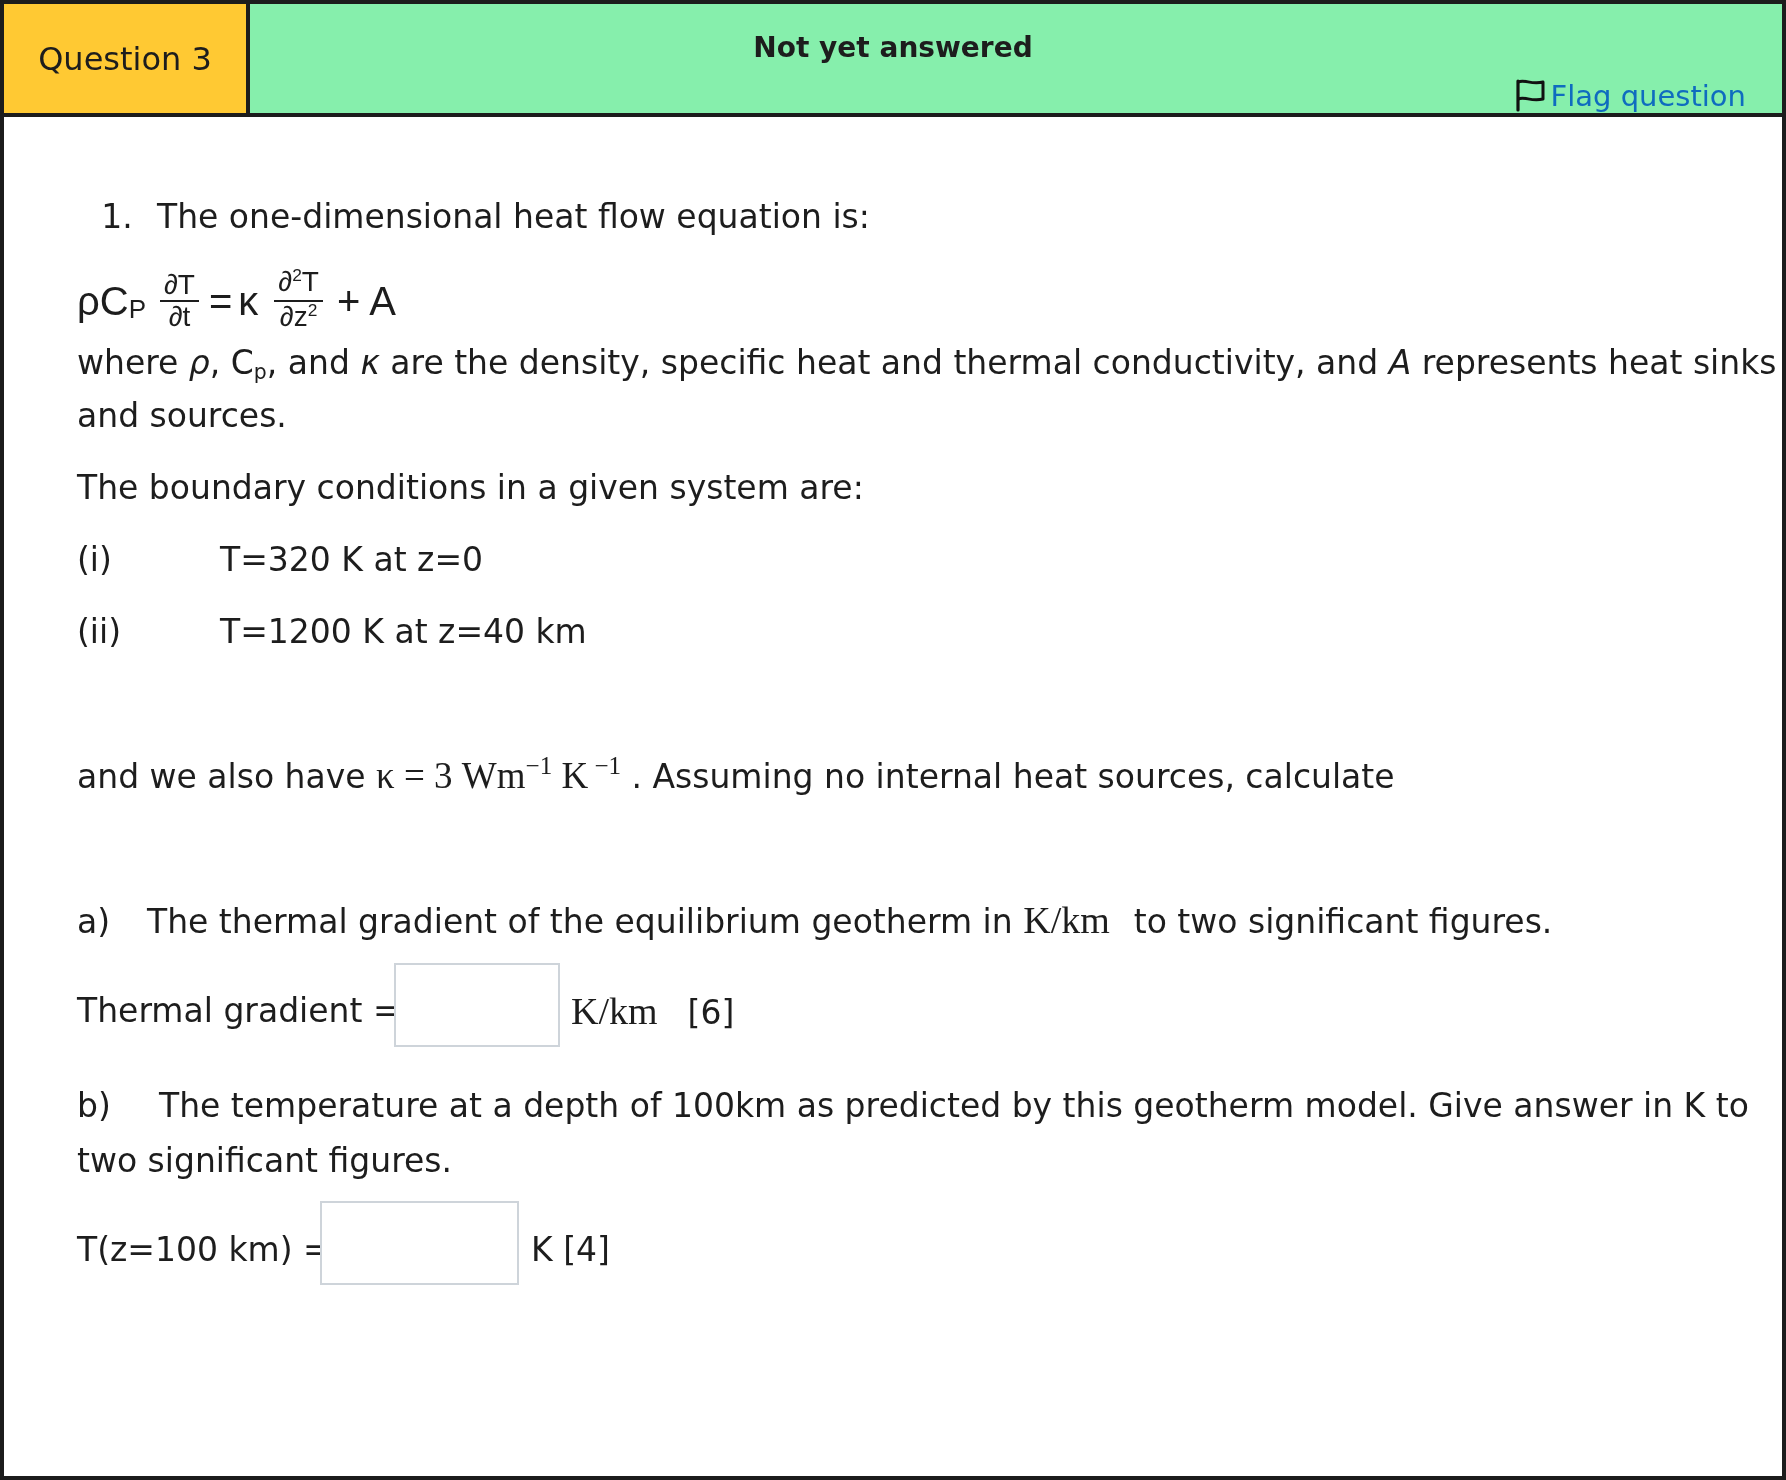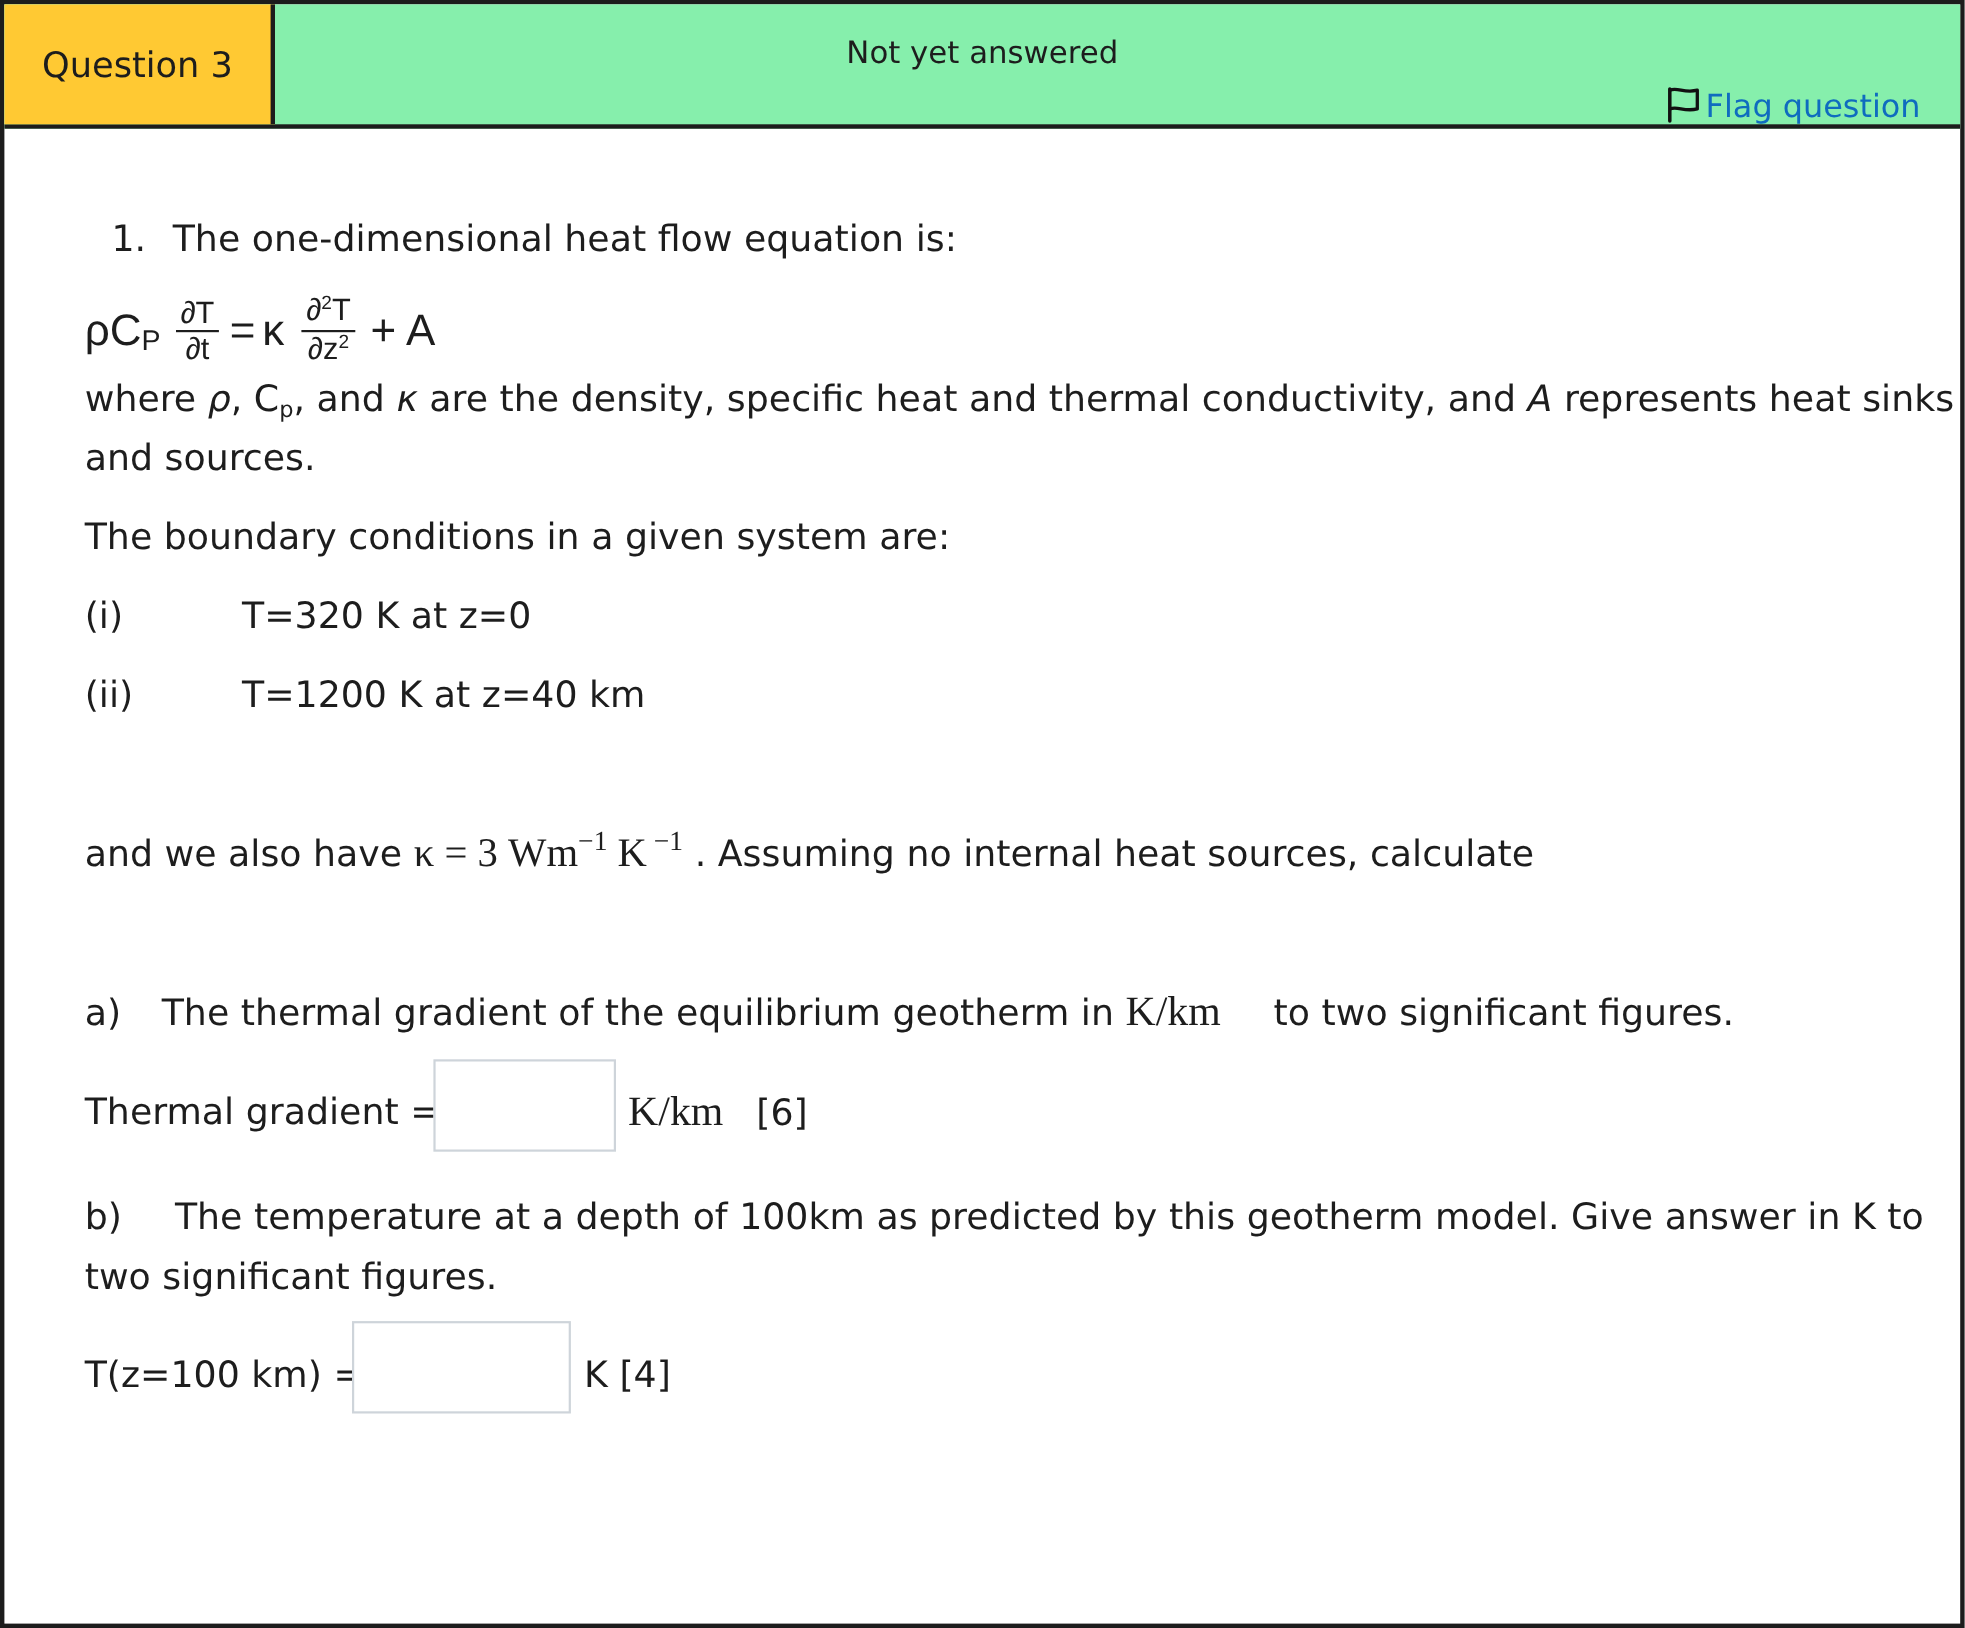--- a/index.html
+++ b/index.html
@@ -16,21 +16,21 @@
   }
   .qnum {
     position:absolute; left:0; top:0; width:246px; height:109px; background:#ffc933;
     border-right:4px solid #1c1c1c; box-sizing:border-box;
     display:flex; align-items:center; justify-content:center;
     font-size:32px; color:#1d1d1d;
   }
   .status {
     position:absolute; left:250px; right:250px; top:0; height:86px;
     display:flex; align-items:center; justify-content:center;
-    font-size:28px; color:#1d1d1d;
+    font-size:28px; color:#1d1d1d;font-weight:bold;
   }
   .flag {
     position:absolute; right:36px; top:0; height:109px; display:flex; align-items:flex-end;
     font-size:29px; color:#0f6cbf; cursor:pointer; text-decoration:none;
   }
   .flag svg { width:32px; height:36px; margin-right:4px; margin-top:6px; }
   .content { position:absolute; left:73px; top:0; width:1660px; }
   .line { position:absolute; left:0; white-space:nowrap; font-size:33px; line-height:40px; }
   .serif { font-family:Liberation Serif, serif; }
   .eq { font-family:Liberation Sans, sans-serif; font-size:40px; position:absolute; left:0; display:flex; align-items:center; }
@@ -94,21 +94,21 @@
     </div>
     <div class="line" style="top:608px;">
       <span class="tab1">(ii)</span><span>T=1200 K at z=40 km</span>
     </div>
 
     <div class="line" style="top:752px;">
       <span>and we also have </span><span class="serif" style="font-size:37px;">κ = 3 W</span><span class="serif" style="font-size:37px;">m</span><sup class="s serif" style="font-size:25px;">−1</sup><span class="serif" style="font-size:37px;"> K</span><sup class="s serif" style="font-size:25px;"> −1</sup><span> . Assuming no internal heat sources, calculate</span>
     </div>
 
     <div class="line" style="top:896px;">
-      <span style="display:inline-block;width:70px;">a)</span><span>The thermal gradient of the equilibrium geotherm in </span><span class="serif" style="font-size:38px;">K/km</span><span style="margin-left:48px;">to two significant figures.</span>
+      <span style="display:inline-block;width:70px;">a)</span><span>The thermal gradient of the equilibrium geotherm in </span><span class="serif" style="font-size:38px;">K/km</span><span style="margin-left:24px;">to two significant figures.</span>
     </div>
 
     <div class="line" style="top:987px;">Thermal gradient =</div>
   </div>
 
   <input class="answer-input" type="text" style="left: 390px; top: 959px; width: 166px; height: 84px;" value="">
   <div class="line" style="left:567px;top:987px;position:absolute;">
     <span class="serif" style="font-size:38px;">K/km</span><span style="margin-left:30px;">[6]</span>
   </div>
 

